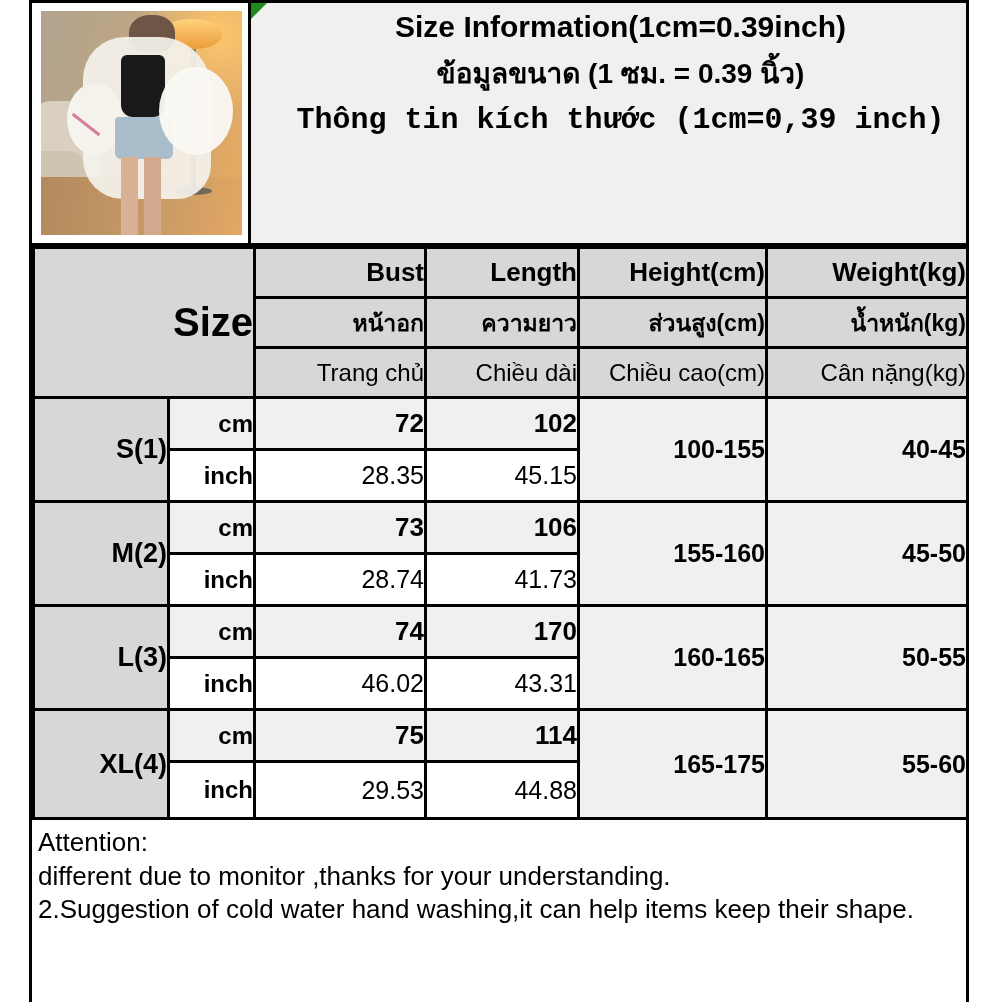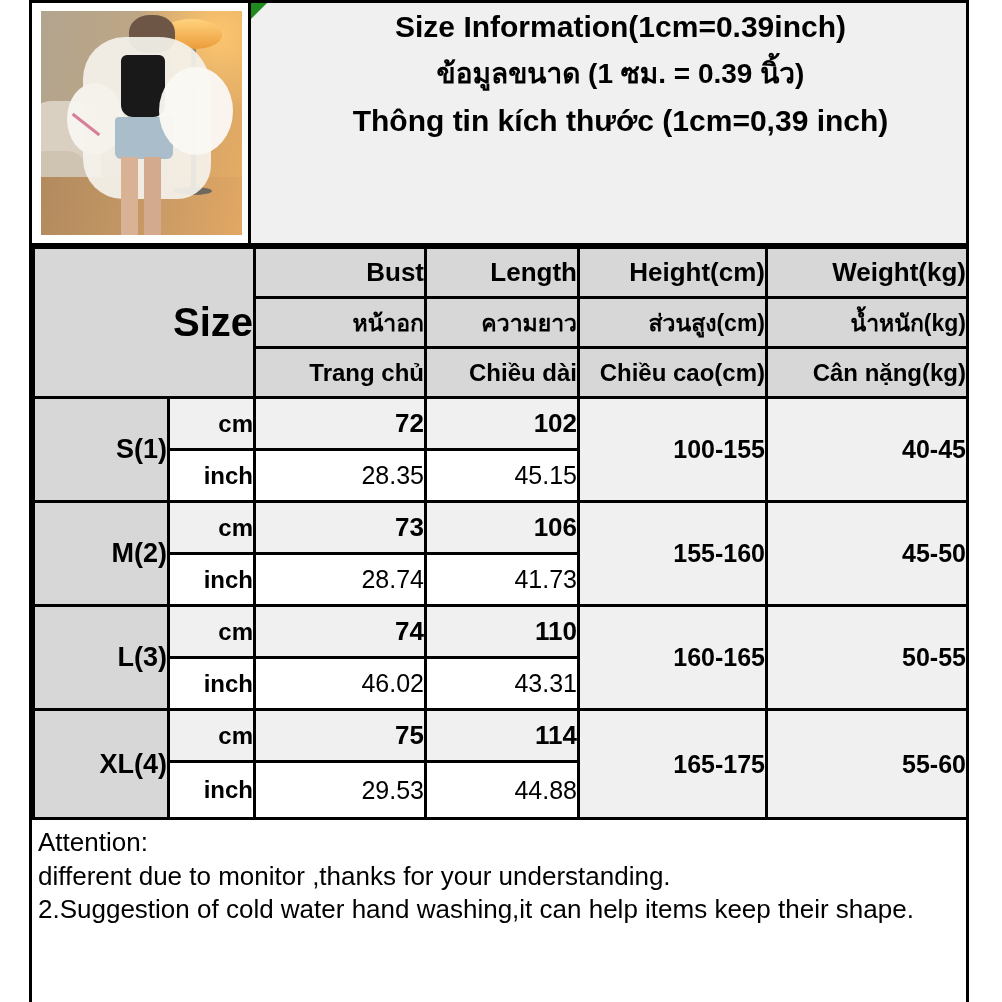--- a/index.html
+++ b/index.html
@@ -59,21 +59,21 @@
     background:#d77f9a;transform:rotate(38deg);}
   .title-cell{
     flex:1;background:var(--title_bg,#f0f0f0);position:relative;
     display:flex;flex-direction:column;justify-content:flex-start;align-items:center;
     text-align:center;
     padding-left:24px;
   }
   .title-line{font-weight:bold;line-height:47px;white-space:nowrap;}
   .title-line.en{font-size:30px;}
   .title-line.th{font-size:28px;}
-  .title-line.vi{font-size:30px;}
+  .title-line.vi{font-size:30px;font-family:Liberation Mono, monospace;}
   .corner-marker{
     position:absolute;left:0;top:0;width:0;height:0;
     border-top:16px solid var(--marker_green,#1f8b1f);
     border-right:16px solid transparent;
   }
   
   table.size-table{
     width:100%;border-collapse:collapse;table-layout:fixed;
   }
   table.size-table td{
@@ -82,21 +82,21 @@
   }
   tr.hdr td{height:47px;}
   tr.data td{height:49px;}
   tr.data-last td{height:54px;}
   .c-gray{background:var(--header_gray,#d7d7d7);}
   .c-light{background:var(--cell_light,#f0f0f0);}
   .c-white{background:var(--cell_white,#ffffff);}
   .size-corner{font-size:40px;font-weight:bold;}
   .h-en{font-size:26px;font-weight:bold;}
   .h-th{font-size:23px;font-weight:bold;}
-  .h-vi{font-size:24px;font-weight:bold;}
+  .h-vi{font-size:24px;font-weight:normal;}
   .size-lbl{font-size:27px;font-weight:bold;}
   .unit{font-size:24px;font-weight:bold;}
   .val-cm{font-size:26px;font-weight:bold;}
   .val-in{font-size:25px;font-weight:normal;}
   .range{font-size:25px;font-weight:bold;}
   
   .attention{
     background:#fff;padding:6px 6px 10px 6px;height:184px;box-sizing:border-box;
   }
   .attention div{font-size:26px;line-height:33.5px;white-space:nowrap;}
@@ -191,21 +191,21 @@
       <tr class="data">
         <td class="c-white unit">inch</td>
         <td class="c-white val-in">28.74</td>
         <td class="c-white val-in">41.73</td>
       </tr>
 
       <tr class="data">
         <td class="c-gray size-lbl" rowspan="2">L(3)</td>
         <td class="c-light unit">cm</td>
         <td class="c-light val-cm">74</td>
-        <td class="c-light val-cm">110</td>
+        <td class="c-light val-cm">170</td>
         <td class="c-light range" rowspan="2">160-165</td>
         <td class="c-light range" rowspan="2">50-55</td>
       </tr>
       <tr class="data">
         <td class="c-white unit">inch</td>
         <td class="c-white val-in">46.02</td>
         <td class="c-white val-in">43.31</td>
       </tr>
 
       <tr class="data">

